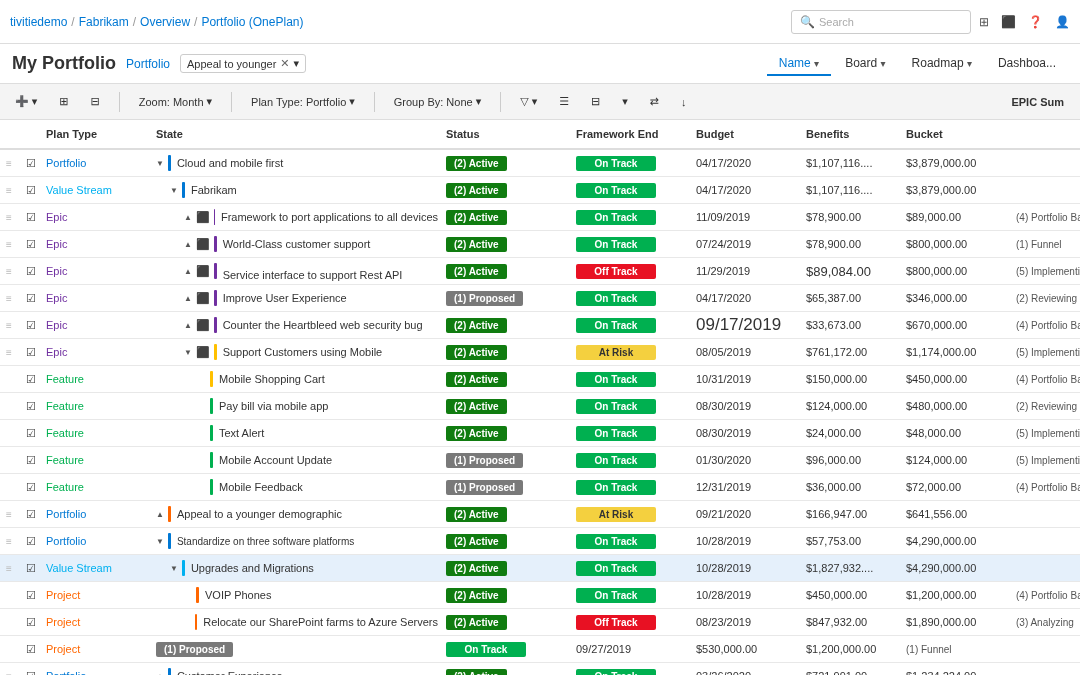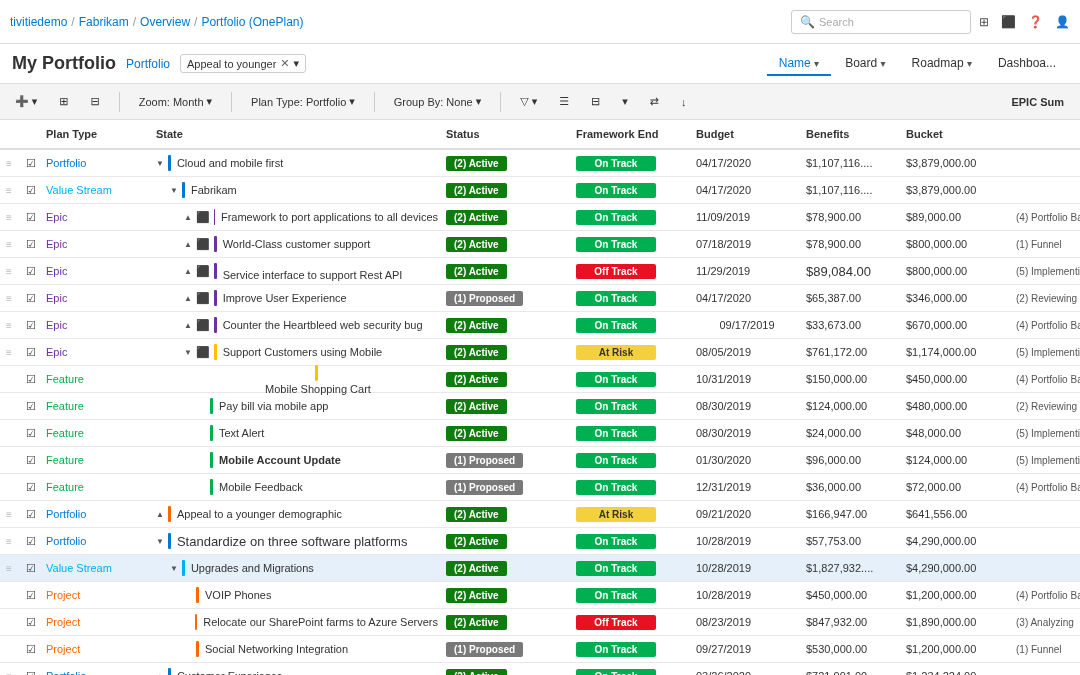--- a/index.html
+++ b/index.html
@@ -325,21 +325,21 @@
       <span style="color:#0078d4;font-size:11px;margin-right:2px;">⬛</span>
       <span class="color-bar bar-purple"></span>
       <span style="font-size:11px;">World-Class customer support</span>
     </div>
     <div class="cell">
       <span class="status-badge status-active" style="font-size:10px;">(2) Active</span>
     </div>
     <div class="cell">
       <span class="status-badge badge-on-track" style="font-size:10px;width:80px;text-align:center;display:inline-block;">On Track</span>
     </div>
-    <div class="cell" style="font-size:11px;">07/18/2019</div>
+    <div class="cell" style="font-size:11px;">07/24/2019</div>
     <div class="cell" style="font-size:11px;">$78,900.00</div>
     <div class="cell" style="font-size:11px;">$800,000.00</div>
     <div class="cell" style="font-size:10px;color:#555;">(1) Funnel</div>
   </div>
     <div class="data-row">
     <div class="cell" style="color:#bbb;font-size:10px;">≡</div>
     <div class="cell" style="font-size:11px;">☑</div>
     <div class="cell" style="color:#7030a0;font-size:11px;">Epic</div>
     <div class="cell name-cell" style="padding-left:32px;">
       <span style="font-size:8px;color:#555;margin-right:2px;">▲</span>
@@ -388,21 +388,21 @@
       <span style="color:#0078d4;font-size:11px;margin-right:2px;">⬛</span>
       <span class="color-bar bar-purple"></span>
       <span style="font-size:11px;">Counter the Heartbleed web security bug</span>
     </div>
     <div class="cell">
       <span class="status-badge status-active" style="font-size:10px;">(2) Active</span>
     </div>
     <div class="cell">
       <span class="status-badge badge-on-track" style="font-size:10px;width:80px;text-align:center;display:inline-block;">On Track</span>
     </div>
-    <div class="cell" style="font-size:11px;text-align:center;">09/17/2019</div>
+    <div class="cell" style="font-size:17px;">09/17/2019</div>
     <div class="cell" style="font-size:11px;">$33,673.00</div>
     <div class="cell" style="font-size:11px;">$670,000.00</div>
     <div class="cell" style="font-size:10px;color:#555;">(4) Portfolio Backlo</div>
   </div>
     <div class="data-row">
     <div class="cell" style="color:#bbb;font-size:10px;">≡</div>
     <div class="cell" style="font-size:11px;">☑</div>
     <div class="cell" style="color:#7030a0;font-size:11px;">Epic</div>
     <div class="cell name-cell" style="padding-left:32px;">
       <span style="font-size:8px;color:#555;margin-right:2px;">▼</span>
@@ -418,21 +418,21 @@
     </div>
     <div class="cell" style="font-size:11px;">08/05/2019</div>
     <div class="cell" style="font-size:11px;">$761,172.00</div>
     <div class="cell" style="font-size:11px;">$1,174,000.00</div>
     <div class="cell" style="font-size:10px;color:#555;">(5) Implementing</div>
   </div>
     <div class="data-row">
     <div class="cell" style="color:#bbb;font-size:10px;"></div>
     <div class="cell" style="font-size:11px;">☑</div>
     <div class="cell" style="color:#00b050;font-size:11px;">Feature</div>
-    <div class="cell name-cell" style="padding-left:46px;flex-direction:column;">
+    <div class="cell name-cell" style="padding-left:46px;">
       <span style="width:10px;display:inline-block;"></span>
 
       <span class="color-bar bar-yellow"></span>
       <span style="font-size:11px;">Mobile Shopping Cart</span>
     </div>
     <div class="cell">
       <span class="status-badge status-active" style="font-size:10px;">(2) Active</span>
     </div>
     <div class="cell">
       <span class="status-badge badge-on-track" style="font-size:10px;width:80px;text-align:center;display:inline-block;">On Track</span>
@@ -485,21 +485,21 @@
     <div class="cell" style="font-size:10px;color:#555;">(5) Implementing</div>
   </div>
     <div class="data-row">
     <div class="cell" style="color:#bbb;font-size:10px;"></div>
     <div class="cell" style="font-size:11px;">☑</div>
     <div class="cell" style="color:#00b050;font-size:11px;">Feature</div>
     <div class="cell name-cell" style="padding-left:46px;">
       <span style="width:10px;display:inline-block;"></span>
 
       <span class="color-bar bar-green"></span>
-      <span style="font-size:11px;font-weight:bold;">Mobile Account Update</span>
+      <span style="font-size:11px;">Mobile Account Update</span>
     </div>
     <div class="cell">
       <span class="status-badge status-proposed" style="font-size:10px;">(1) Proposed</span>
     </div>
     <div class="cell">
       <span class="status-badge badge-on-track" style="font-size:10px;width:80px;text-align:center;display:inline-block;">On Track</span>
     </div>
     <div class="cell" style="font-size:11px;">01/30/2020</div>
     <div class="cell" style="font-size:11px;">$96,000.00</div>
     <div class="cell" style="font-size:11px;">$124,000.00</div>
@@ -548,21 +548,21 @@
     <div class="cell" style="font-size:10px;color:#555;"></div>
   </div>
     <div class="data-row">
     <div class="cell" style="color:#bbb;font-size:10px;">≡</div>
     <div class="cell" style="font-size:11px;">☑</div>
     <div class="cell" style="color:#0078d4;font-size:11px;">Portfolio</div>
     <div class="cell name-cell" style="padding-left:4px;">
       <span style="font-size:8px;color:#555;margin-right:2px;">▼</span>
 
       <span class="color-bar bar-blue"></span>
-      <span style="font-size:13px;">Standardize on three software platforms</span>
+      <span style="font-size:10px;">Standardize on three software platforms</span>
     </div>
     <div class="cell">
       <span class="status-badge status-active" style="font-size:10px;">(2) Active</span>
     </div>
     <div class="cell">
       <span class="status-badge badge-on-track" style="font-size:10px;width:80px;text-align:center;display:inline-block;">On Track</span>
     </div>
     <div class="cell" style="font-size:11px;">10/28/2019</div>
     <div class="cell" style="font-size:11px;">$57,753.00</div>
     <div class="cell" style="font-size:11px;">$4,290,000.00</div>
@@ -628,26 +628,20 @@
     </div>
     <div class="cell" style="font-size:11px;">08/23/2019</div>
     <div class="cell" style="font-size:11px;">$847,932.00</div>
     <div class="cell" style="font-size:11px;">$1,890,000.00</div>
     <div class="cell" style="font-size:10px;color:#555;">(3) Analyzing</div>
   </div>
     <div class="data-row">
     <div class="cell" style="color:#bbb;font-size:10px;"></div>
     <div class="cell" style="font-size:11px;">☑</div>
     <div class="cell" style="color:#ff6600;font-size:11px;">Project</div>
-    <div class="cell name-cell" style="padding-left:32px;">
-      <span style="width:10px;display:inline-block;"></span>
-
-      <span class="color-bar bar-orange"></span>
-      <span style="font-size:11px;">Social Networking Integration</span>
-    </div>
     <div class="cell">
       <span class="status-badge status-proposed" style="font-size:10px;">(1) Proposed</span>
     </div>
     <div class="cell">
       <span class="status-badge badge-on-track" style="font-size:10px;width:80px;text-align:center;display:inline-block;">On Track</span>
     </div>
     <div class="cell" style="font-size:11px;">09/27/2019</div>
     <div class="cell" style="font-size:11px;">$530,000.00</div>
     <div class="cell" style="font-size:11px;">$1,200,000.00</div>
     <div class="cell" style="font-size:10px;color:#555;">(1) Funnel</div>

